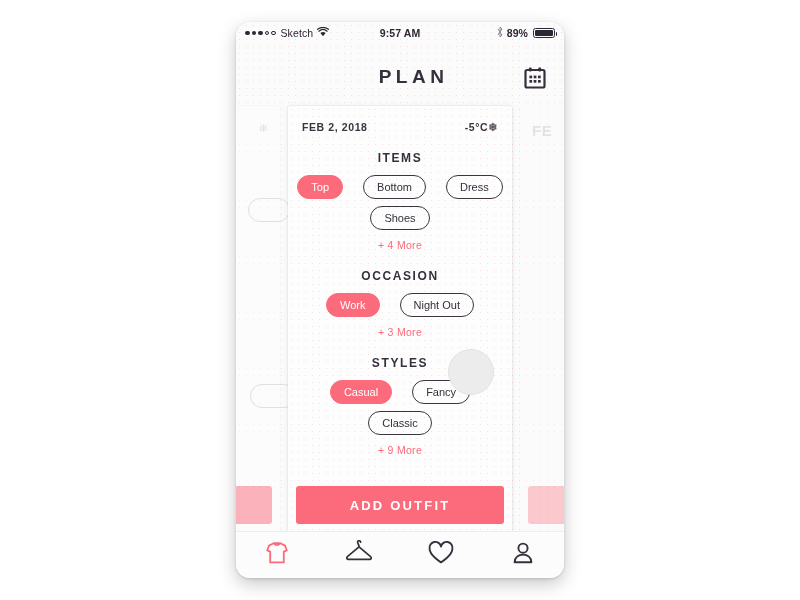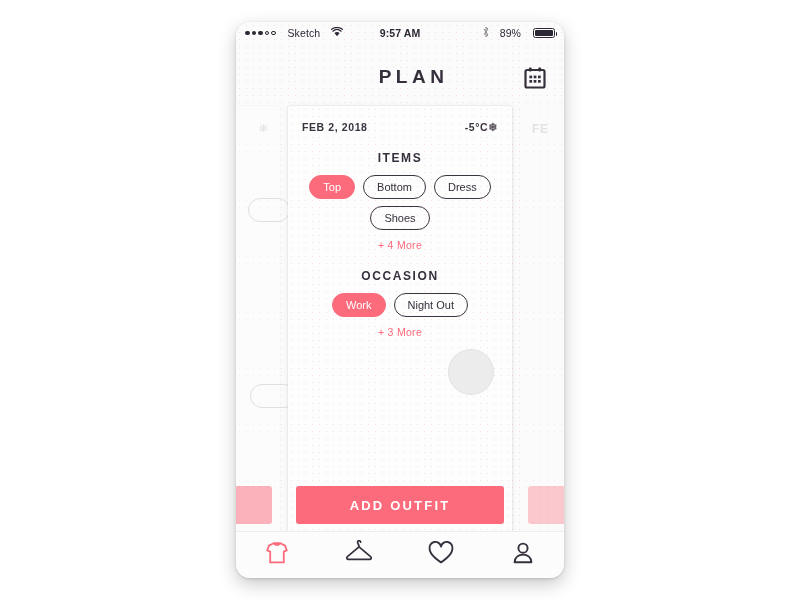--- a/index.html
+++ b/index.html
@@ -49,21 +49,21 @@
     align-items: center;
     padding: 0 9px;
     font-size: 10.5px;
     color: #2d2733;
     font-weight: 600;
     letter-spacing: 0.1px;
   }
   .sb-left, .sb-right {
     display: flex;
     align-items: center;
-    gap: 10px;
+    gap: 3px;
     flex: 1;
   }
   .sb-right { justify-content: flex-end; }
   .sb-center {
     flex: 0 0 auto;
     font-weight: 700;
     font-size: 10.5px;
   }
   .signal-dots {
     display: flex;
@@ -77,21 +77,21 @@
     background: #2d2733;
   }
   .sd.empty {
     background: transparent;
     border: 1px solid #2d2733;
     box-sizing: border-box;
   }
   .carrier { font-size: 10.5px; font-weight: 500; }
   .wifi-ico { margin-left: 1px; }
   .bt-ico { opacity: 0.7; }
-  .batt-pct { font-weight: 400; font-size: 10.5px; margin-right: 2px; }
+  .batt-pct { font-weight: 700; font-size: 10.5px; margin-right: 2px; }
   .battery {
     width: 22px; height: 10px;
     border: 1px solid #2d2733;
     border-radius: 2.5px;
     padding: 1px;
     box-sizing: border-box;
     position: relative;
   }
   .battery::after {
     content: "";
@@ -200,21 +200,21 @@
     font-size: 12px;
     font-weight: 700;
     letter-spacing: 1.6px;
     color: #35303c;
     margin-bottom: 10px;
   }
   .chips {
     display: flex;
     flex-wrap: wrap;
     justify-content: center;
-    gap: 7px 8px;
+    gap: 7px 20px;
     padding: 0 8px;
   }
   .chip {
     border: 1.3px solid #3b3540;
     border-radius: 14px;
     padding: 5px 13px;
     font-size: 11px;
     color: #342f3a;
     background: transparent;
     line-height: 1.1;
@@ -257,21 +257,21 @@
     height: 44px;
     border-radius: 50%;
     background: #ececed;
     border: 1px solid #e2e2e4;
     z-index: 6;
   }
 
   
   .ghost-text {
     position: absolute;
-    font-size: 12px;
+    font-size: 15px;
     font-weight: 700;
     letter-spacing: 0.6px;
     color: #b9b4bd;
   }
   .ghost-snow {
     position: absolute;
     font-size: 11px;
     color: #c9c4cd;
   }
   .ghost-chip {
@@ -406,20 +406,29 @@
 
           <div class="section">
             <div class="section-title">OCCASION</div>
             <div class="chips">
               <div class="chip active">Work</div>
               <div class="chip">Night Out</div>
             </div>
             <div class="more">+ 3 More</div>
           </div>
 
+          <div class="section">
+            <div class="section-title">STYLES</div>
+            <div class="chips">
+              <div class="chip active">Casual</div>
+              <div class="chip">Fancy</div>
+              <div class="chip">Classic</div>
+            </div>
+            <div class="more">+ 9 More</div>
+          </div>
 
           <div class="add-btn">ADD OUTFIT</div>
         </div>
       </div>
 
       <div class="cursor-dot"></div>
 
     </div>
 
     <div class="tabbar">

